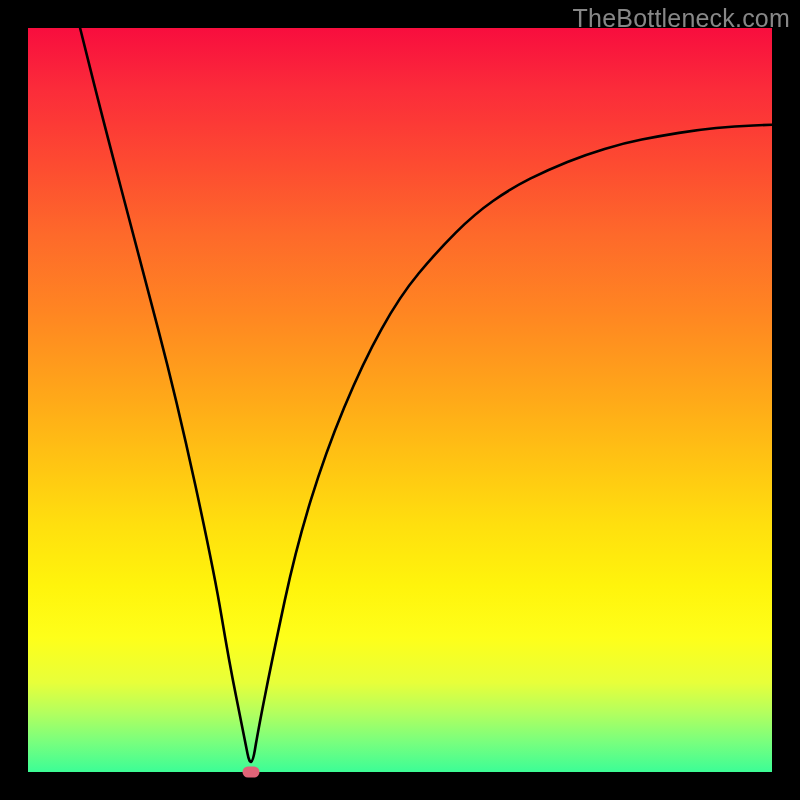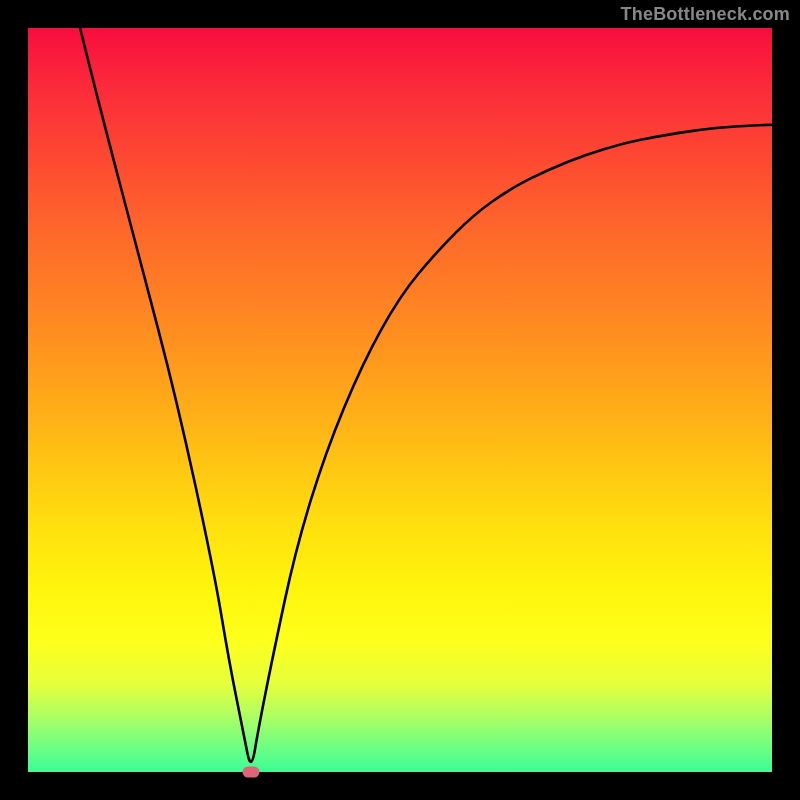--- a/index.html
+++ b/index.html
@@ -42,22 +42,22 @@
       #b4ff5e 92%,
       #78ff7e 96%,
       #3cfd96 100%
     );
   }
   .watermark {
     position: absolute;
     top: 4px;
     right: 10px;
     color: #878787;
-    font-size: 18px;
-    font-weight: 700;
+    font-size: 25px;
+    font-weight: 400;
     letter-spacing: 0.2px;
     z-index: 5;
   }
   svg.curve {
     position: absolute;
     left: 0;
     top: 0;
     width: 744px;
     height: 744px;
     overflow: visible;

